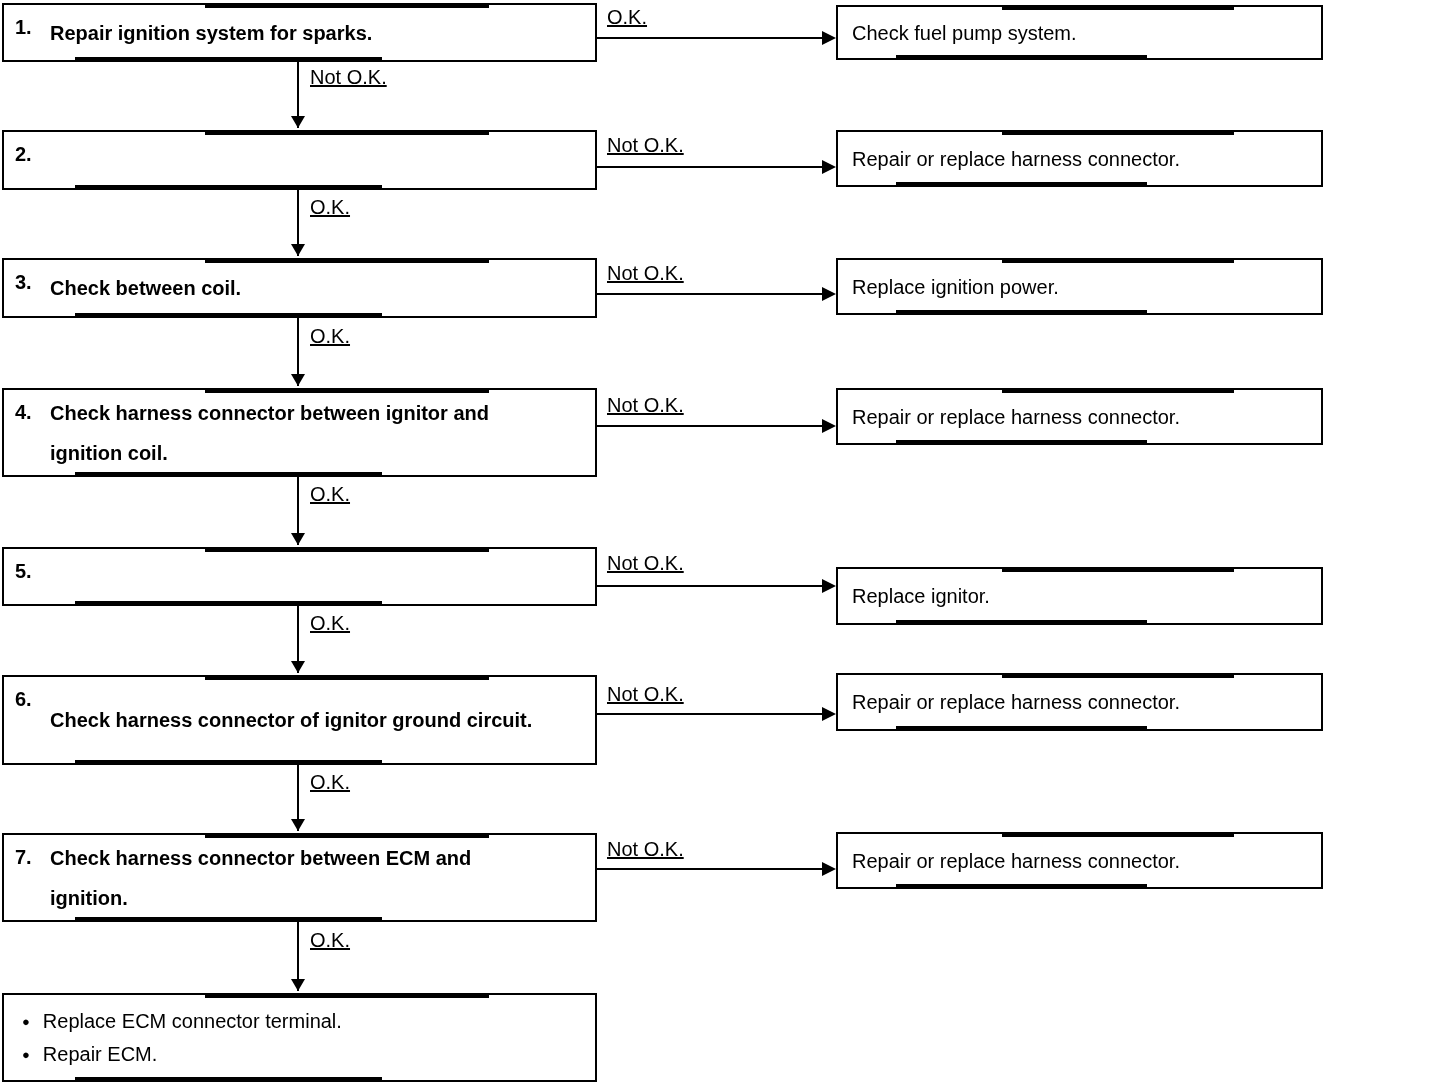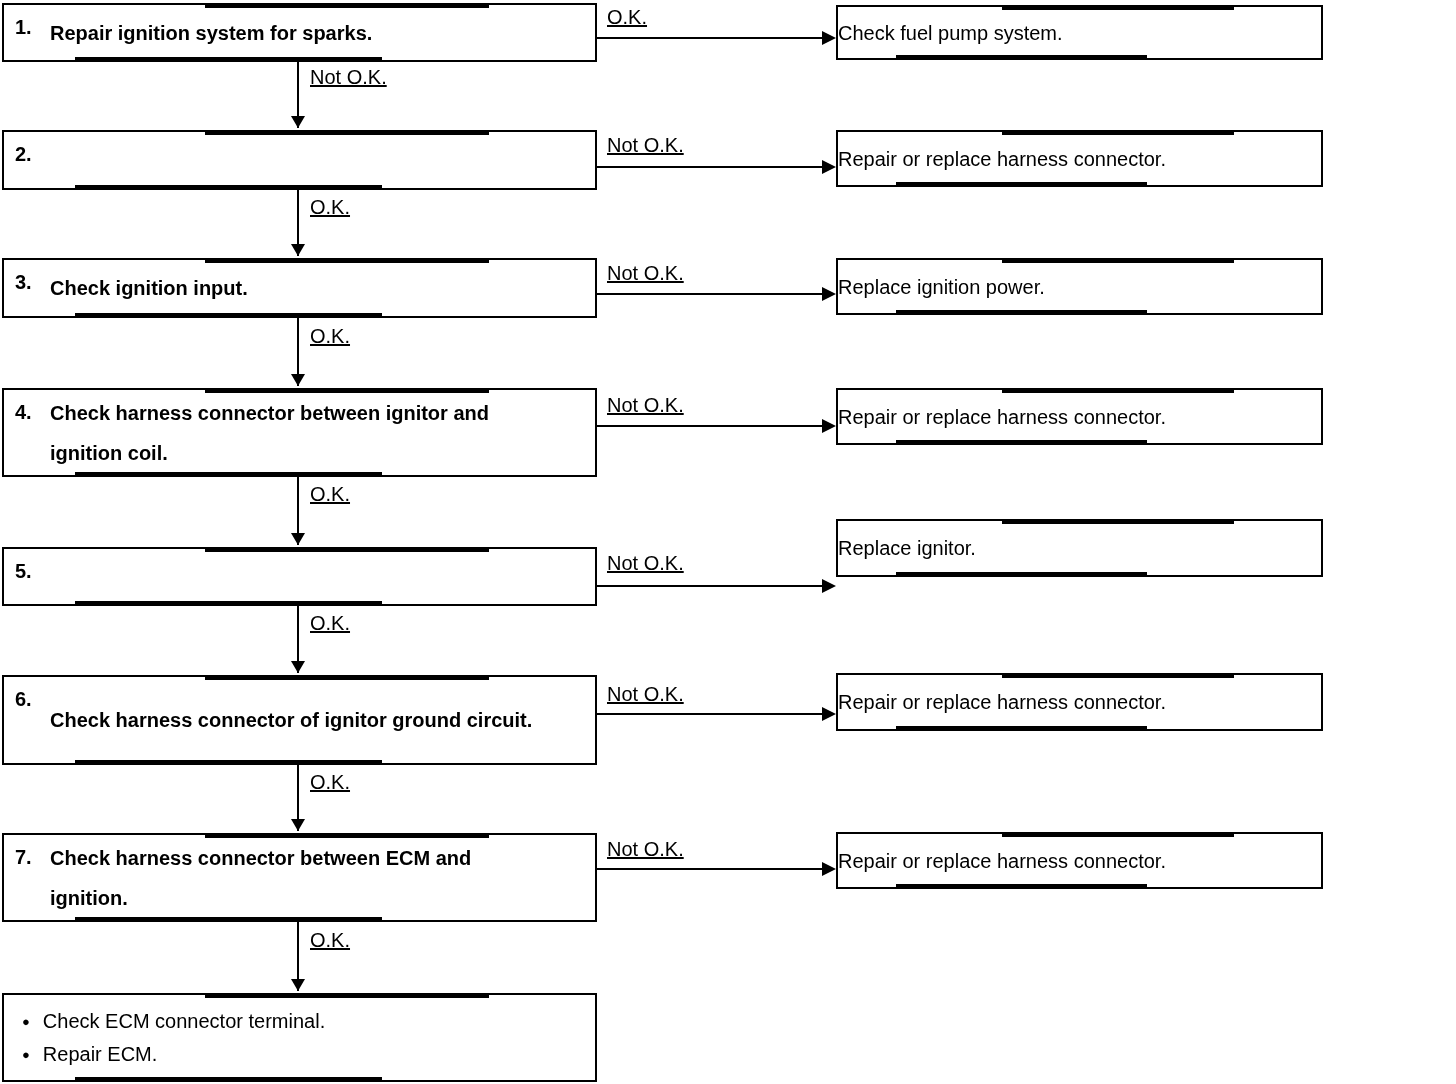--- a/index.html
+++ b/index.html
@@ -33,21 +33,21 @@
     font-size:20px;
     line-height:40px;
   }
   .step-num{
     width:35px;flex-shrink:0;
     align-self:flex-start;
   }
   .step-text{flex:1;}
   .action-box{
     left:836px;width:487px;
-    padding:2px 16px 2px 0;
+    padding:2px 16px 2px 14px;
     font-size:20px;
     line-height:26px;
   }
   .terminal-box{
     left:2px;width:595px;
     flex-direction:column;
     align-items:stretch;
     justify-content:center;
     padding:4px 20px 4px 18px;
     font-size:20px;
@@ -116,21 +116,21 @@
   <div class="harrow" style="top:160px;"></div>
   <div class="box action-box" style="top:130px;height:57px;">
     <span>Repair or replace harness connector.</span>
   </div>
   <div class="vline" style="top:190px;height:66px;"></div>
   <div class="varrow" style="top:244px;"></div>
   <div class="lbl down-lbl" style="top:196px;">O.K.</div>
 
   <div class="box step-box" style="top:258px;height:60px;">
     <span class="step-num">3.</span>
-    <span class="step-text">Check ignition input.</span>
+    <span class="step-text">Check between coil.</span>
   </div>
   <div class="lbl branch-lbl" style="top:262px;">Not O.K.</div>
   <div class="hline" style="top:293px;"></div>
   <div class="harrow" style="top:287px;"></div>
   <div class="box action-box" style="top:258px;height:57px;">
     <span>Replace ignition power.</span>
   </div>
   <div class="vline" style="top:318px;height:68px;"></div>
   <div class="varrow" style="top:374px;"></div>
   <div class="lbl down-lbl" style="top:325px;">O.K.</div>
@@ -148,21 +148,21 @@
   <div class="vline" style="top:477px;height:68px;"></div>
   <div class="varrow" style="top:533px;"></div>
   <div class="lbl down-lbl" style="top:483px;">O.K.</div>
 
   <div class="box step-box" style="top:547px;height:59px;">
     <span class="step-num">5.</span>
   </div>
   <div class="lbl branch-lbl" style="top:552px;">Not O.K.</div>
   <div class="hline" style="top:585px;"></div>
   <div class="harrow" style="top:579px;"></div>
-  <div class="box action-box" style="top:519px;height:58px;align-items:center;">
+  <div class="box action-box" style="top:567px;height:58px;align-items:center;">
     <span>Replace ignitor.</span>
   </div>
   <div class="vline" style="top:606px;height:67px;"></div>
   <div class="varrow" style="top:661px;"></div>
   <div class="lbl down-lbl" style="top:612px;">O.K.</div>
 
   <div class="box step-box" style="top:675px;height:90px;">
     <span class="step-num">6.</span>
     <span class="step-text">Check harness connector of ignitor ground circuit.</span>
   </div>
@@ -186,21 +186,21 @@
   <div class="box action-box" style="top:832px;height:57px;">
     <span>Repair or replace harness connector.</span>
   </div>
   <div class="vline" style="top:922px;height:69px;"></div>
   <div class="varrow" style="top:979px;"></div>
   <div class="lbl down-lbl" style="top:929px;">O.K.</div>
 
   <div class="box terminal-box" style="top:993px;height:89px;">
     <div class="terminal-line">
       <span class="bullet">●</span>
-      <span>Check ECM connector terminal.</span>
+      <span>Replace ECM connector terminal.</span>
     </div>
     <div class="terminal-line">
       <span class="bullet">●</span>
       <span>Repair ECM.</span>
     </div>
   </div>
 
 </div>
 
 </body></html>

